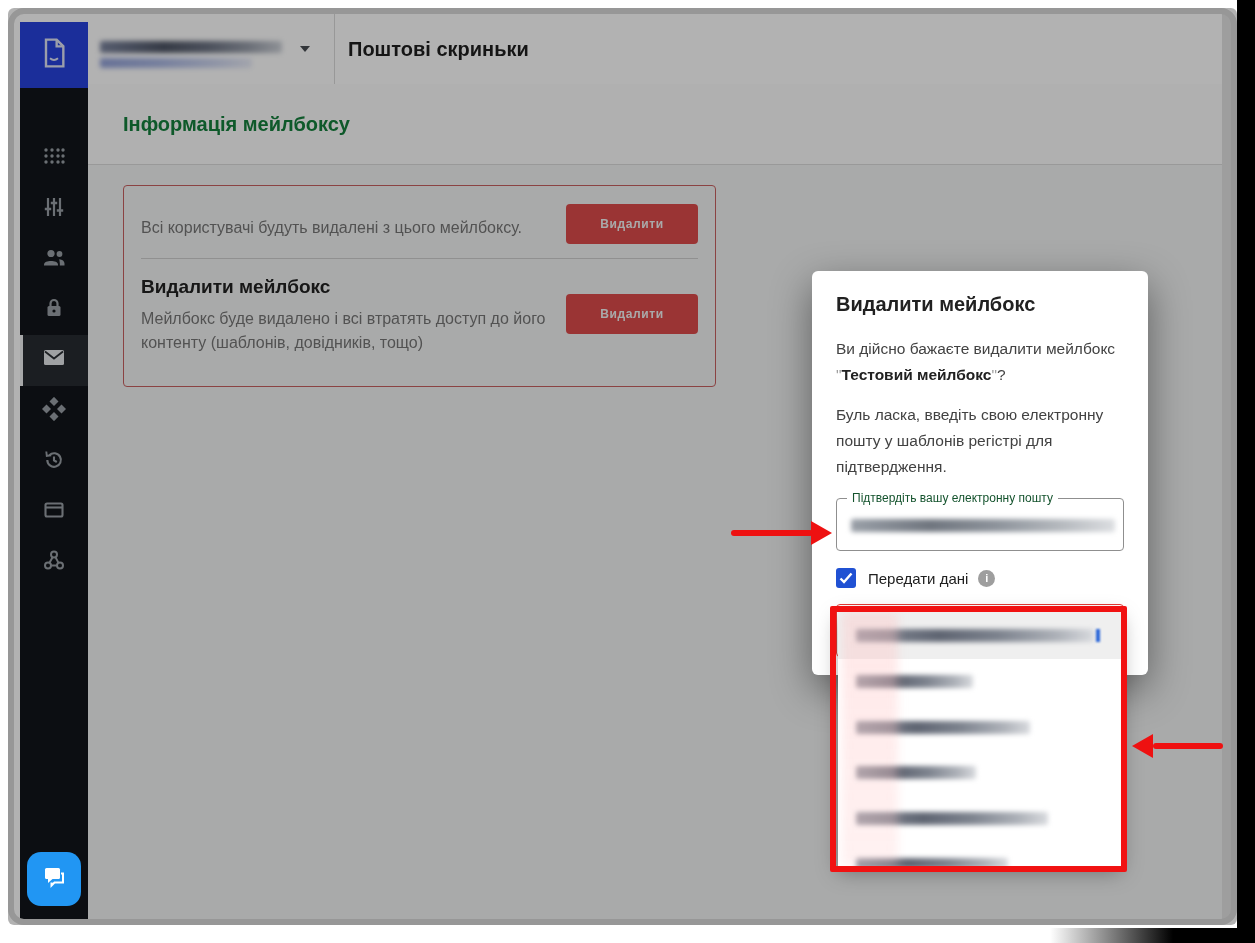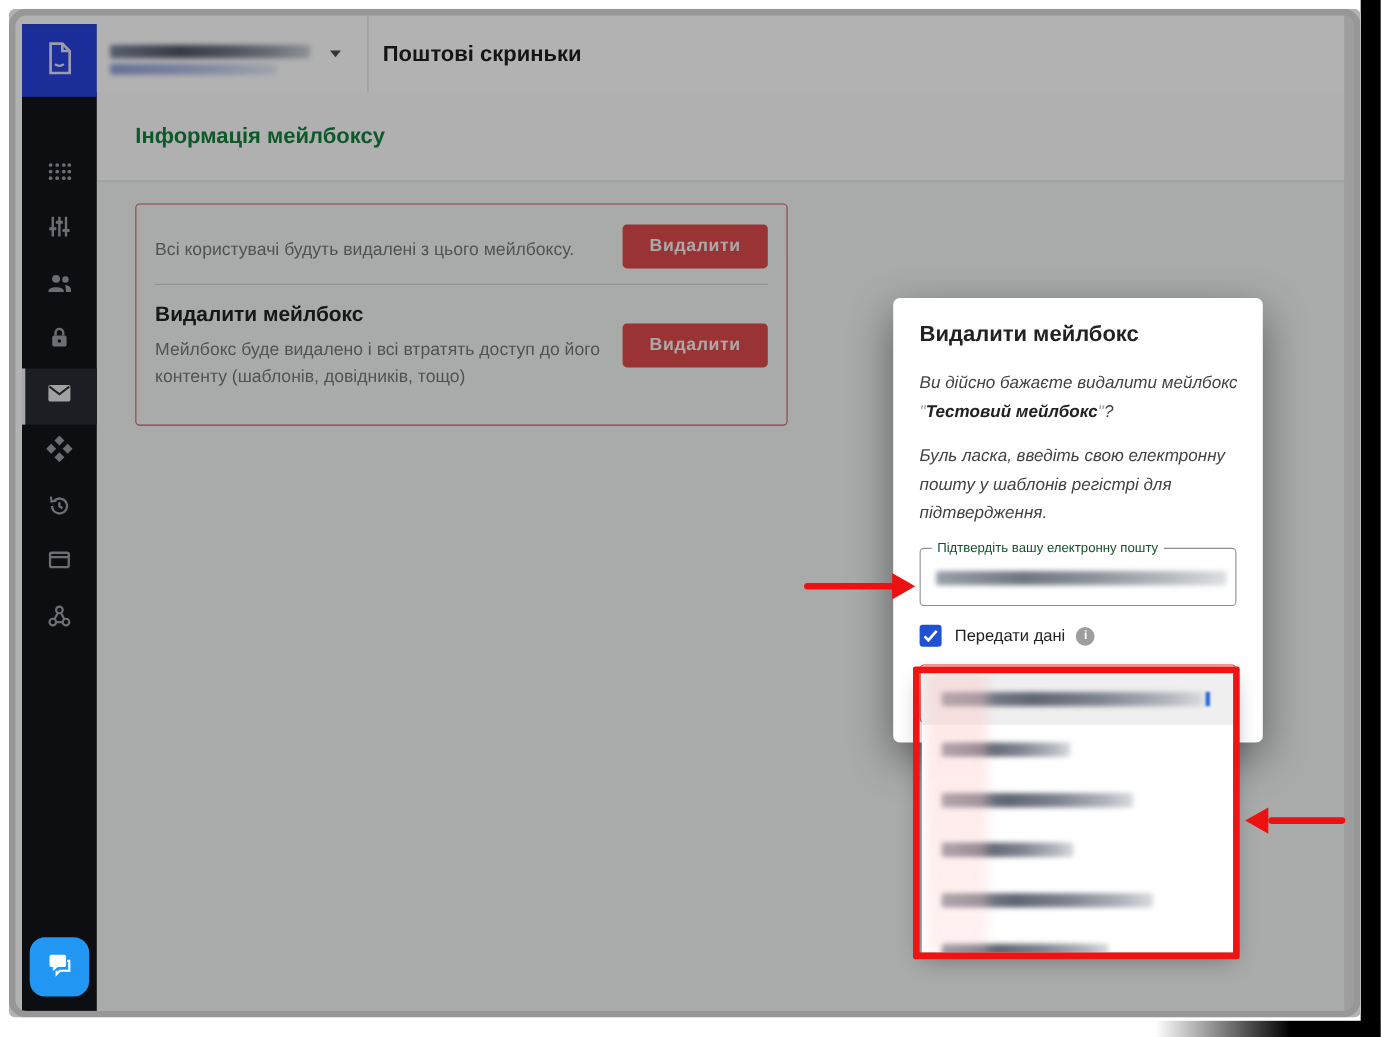--- a/index.html
+++ b/index.html
@@ -44,34 +44,34 @@
   .content{position:relative;height:calc(100% - 126px);}
   
   .danger-box{position:absolute;left:35px;top:20px;width:593px;height:202px;border:1px solid #c76060;
     border-radius:4px;padding:0 17px;}
   .dz-title{font-size:19px;font-weight:bold;color:#212121;}
   .dz-desc{font-size:16px;color:#767676;margin-top:9px;line-height:24px;}
   .dz-row1{padding-top:21px;}
   .dz-row2{padding-top:17px;}
   .dz-divider{border:none;border-top:1px solid #cfcfcf;margin:18px 0 0 0;}
   .dz-btn{position:absolute;right:17px;width:132px;height:40px;background:#dd4b4b;color:#f3f3f3;
-    font-family:"Liberation Sans",sans-serif;font-weight:700;font-size:16px;letter-spacing:.6px;
+    font-family:"Liberation Sans",sans-serif;font-weight:700;font-size:12px;letter-spacing:.6px;
     border:none;border-radius:4px;cursor:pointer;}
   .dz-btn1{top:18px;} .dz-btn2{top:108px;}
   .scrollbar{position:absolute;right:6px;top:6px;width:9px;height:905px;background:#e2e2e2;z-index:3;}
   
   .dim-overlay{position:absolute;inset:0;background:rgba(0,0,0,0.30);z-index:10;}
   
   .chat-fab{position:absolute;left:19px;top:844px;width:54px;height:54px;border-radius:14px;background:#2196f3;
     z-index:20;display:flex;align-items:center;justify-content:center;cursor:pointer;}
   
   .modal{position:absolute;left:804px;top:263px;width:336px;height:404px;background:#fff;border-radius:6px;
     z-index:30;box-shadow:0 14px 40px rgba(0,0,0,.45);padding:22px 24px;}
   .modal-title{font-size:20px;font-weight:700;color:#212121;margin-bottom:20px;}
-  .modal-p{font-size:15.5px;line-height:26px;color:#424242;width:294px;font-style:italic;}
+  .modal-p{font-size:15.5px;line-height:26px;color:#424242;width:294px;}
   .p1{margin-bottom:14px;}
   .p2{margin-bottom:18px;}
   .q{color:#9e9e9e;}
   .modal-p b{color:#212121;}
   .outlined{position:relative;height:53px;border:1px solid #8f8f8f;border-radius:4px;margin-bottom:15px;}
   .flabel{position:absolute;top:-8px;left:10px;background:#fff;padding:0 5px;font-size:12px;color:#14532d;white-space:nowrap;}
   .val-streak{position:absolute;left:14px;top:20px;width:264px;height:13px;border-radius:2px;filter:blur(2.5px);
     background:linear-gradient(90deg,#9aa0a8 0%,#70767f 30%,#8d939b 55%,#b6babf 80%,#dcdee1 100%);}
   .cbrow{display:flex;align-items:center;margin-bottom:14px;height:24px;}
   .cb{width:20px;height:20px;background:#2051d3;border-radius:3px;display:flex;align-items:center;justify-content:center;

